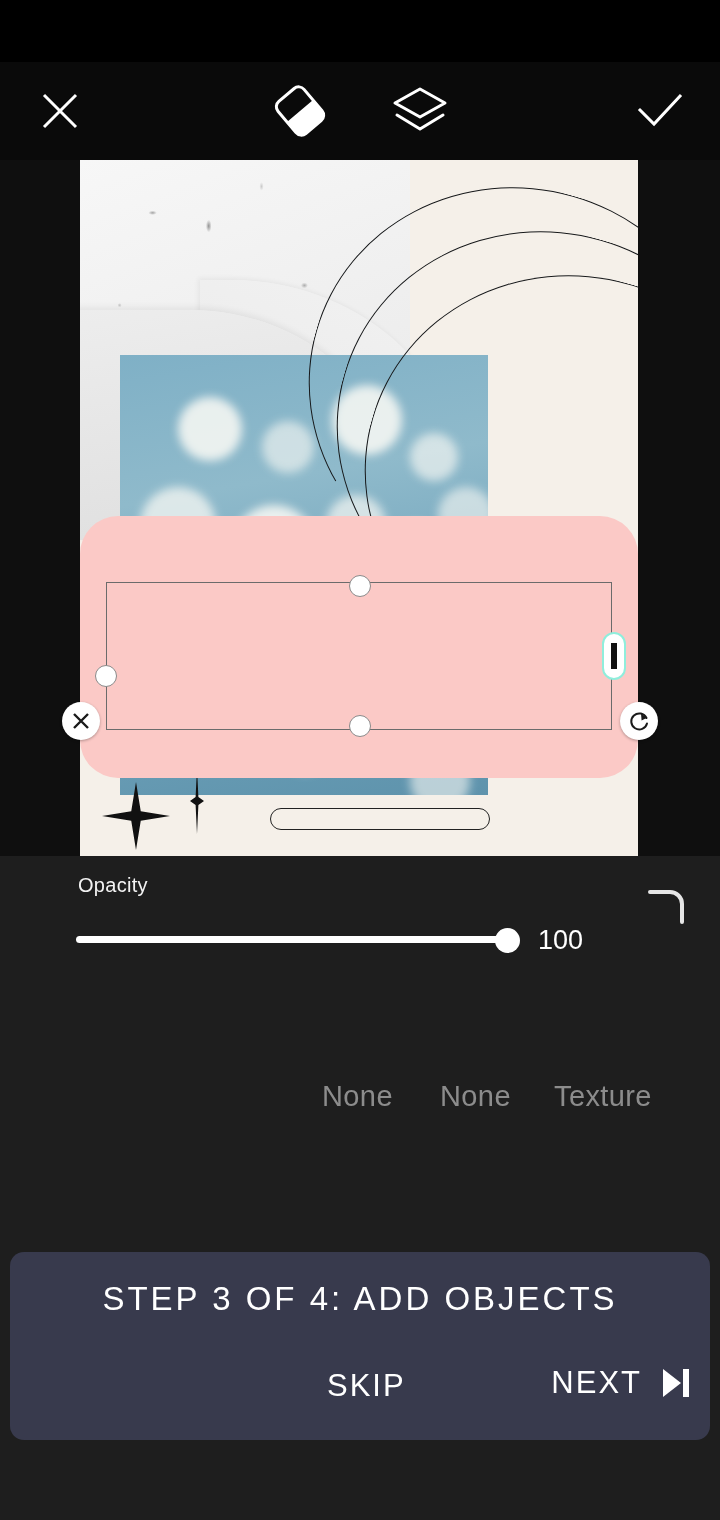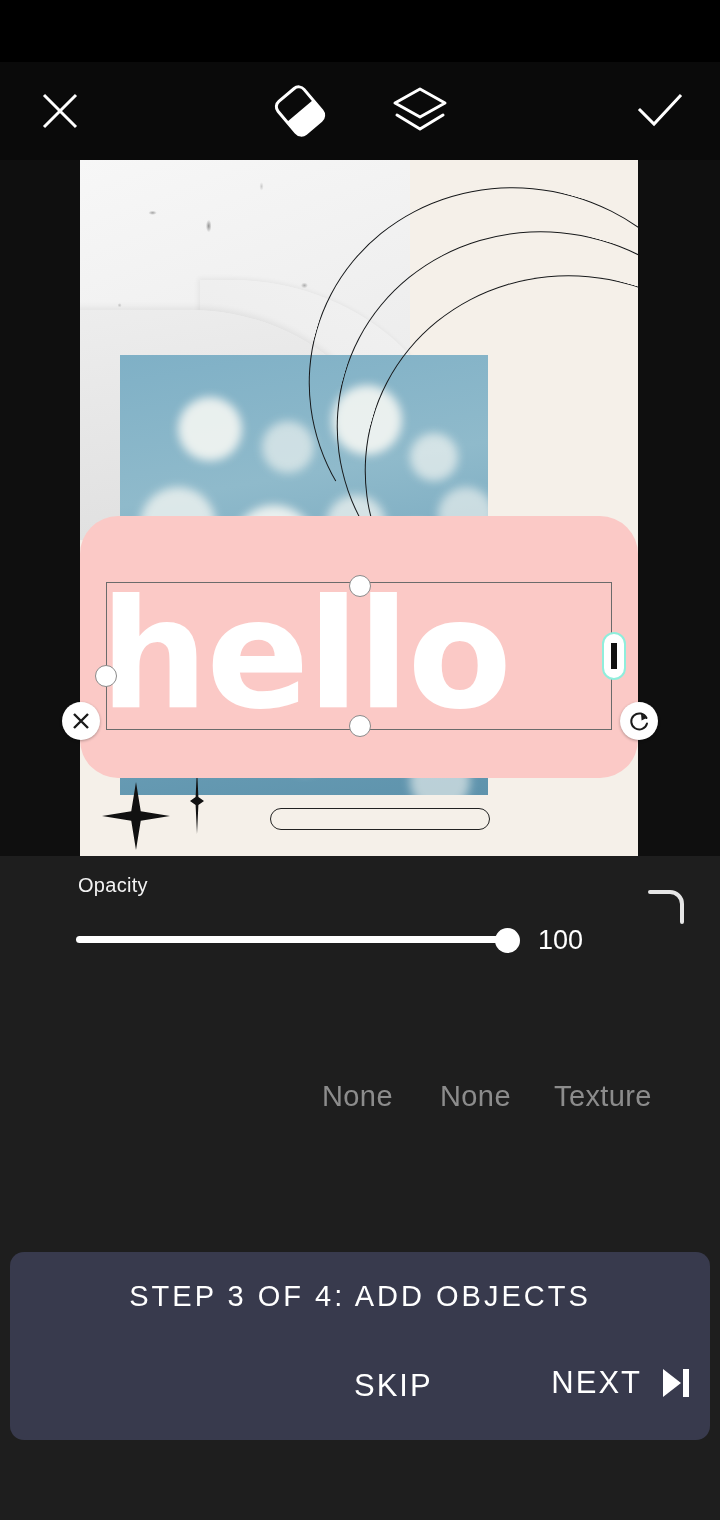--- a/index.html
+++ b/index.html
@@ -102,21 +102,21 @@
   .mode-row{ position:absolute; left:0; top:1080px; width:569px; height:44px; }
   .mode{ position:absolute; color:#8C8C8C; font-size:29px; letter-spacing:.4px; }
 
   
   .tool-row{ position:absolute; left:0; top:1150px; width:720px; height:105px; }
 
   
   .tutorial{ position:absolute; left:10px; top:1252px; width:700px; height:188px;
              background:#383A4D; border-radius:14px; }
   .tut-title{ position:absolute; left:0; top:1280px; width:720px; text-align:center;
-              color:#FFFFFF; font-size:29px; letter-spacing:3px; }
+              color:#FFFFFF; font-size:33px; letter-spacing:3px; }
   .tut-btn{ position:absolute; color:#FFFFFF; font-size:31px; letter-spacing:2px; }
 
   
   .navbar{ position:absolute; left:0; top:1440px; width:720px; height:80px; background:#1E1E1E; }
 </style>
 </head>
 <body>
 
 <div id="app">
 
@@ -178,21 +178,20 @@
 
       <div class="arc" style="left:228px; top:28px; width:420px; height:400px; transform:rotate(16deg);"></div>
       <div class="arc" style="left:256px; top:72px; width:420px; height:400px; transform:rotate(16deg);"></div>
       <div class="arc" style="left:284px; top:116px; width:420px; height:400px; transform:rotate(16deg);"></div>
 
       <div class="sparkle" style="left:22px; top:622px; width:68px; height:68px;"></div>
       <div class="sparkle-sm" style="left:110px; top:608px; width:14px; height:66px;"></div>
       <div class="pill-outline" style="left:190px; top:648px; width:220px; height:22px;"></div>
 
       <div class="hl-band"></div>
-      <div class="hello">hello</div>
       <div class="sel-box"></div>
     </div>
 
     <div class="circ-btn" style="left:62px; top:542px;">
       <svg width="20" height="20" viewBox="0 0 20 20">
         <path d="M3 3 L17 17 M17 3 L3 17" stroke="#1a1a1a" stroke-width="2.4" fill="none"></path>
       </svg>
     </div>
     <div class="circ-btn" style="left:620px; top:542px;">
       <svg width="22" height="22" viewBox="0 0 22 22">
@@ -259,21 +258,21 @@
 
     
 
     
   </div>
 
   <div class="tutorial"></div>
   <div class="tut-title">STEP 3 OF 4: ADD OBJECTS</div>
 
 
-  <div class="tut-btn" style="left:327px; top:1368px;margin-left:27px;">SKIP</div>
+  <div class="tut-btn" style="left:327px; top:1368px;">SKIP</div>
 
   <div style="position:absolute; right:28px; top:1365px; display:flex; align-items:center; gap:18px;">
     <span class="tut-btn" style="position:static;">NEXT</span>
     <svg width="32" height="36" viewBox="0 0 32 36">
       <path d="M3 4 L3 32 L21 18 Z" fill="#fff"></path>
       <rect x="23" y="4" width="6" height="28" fill="#fff"></rect>
     </svg>
   </div>
 
   <div class="navbar">

